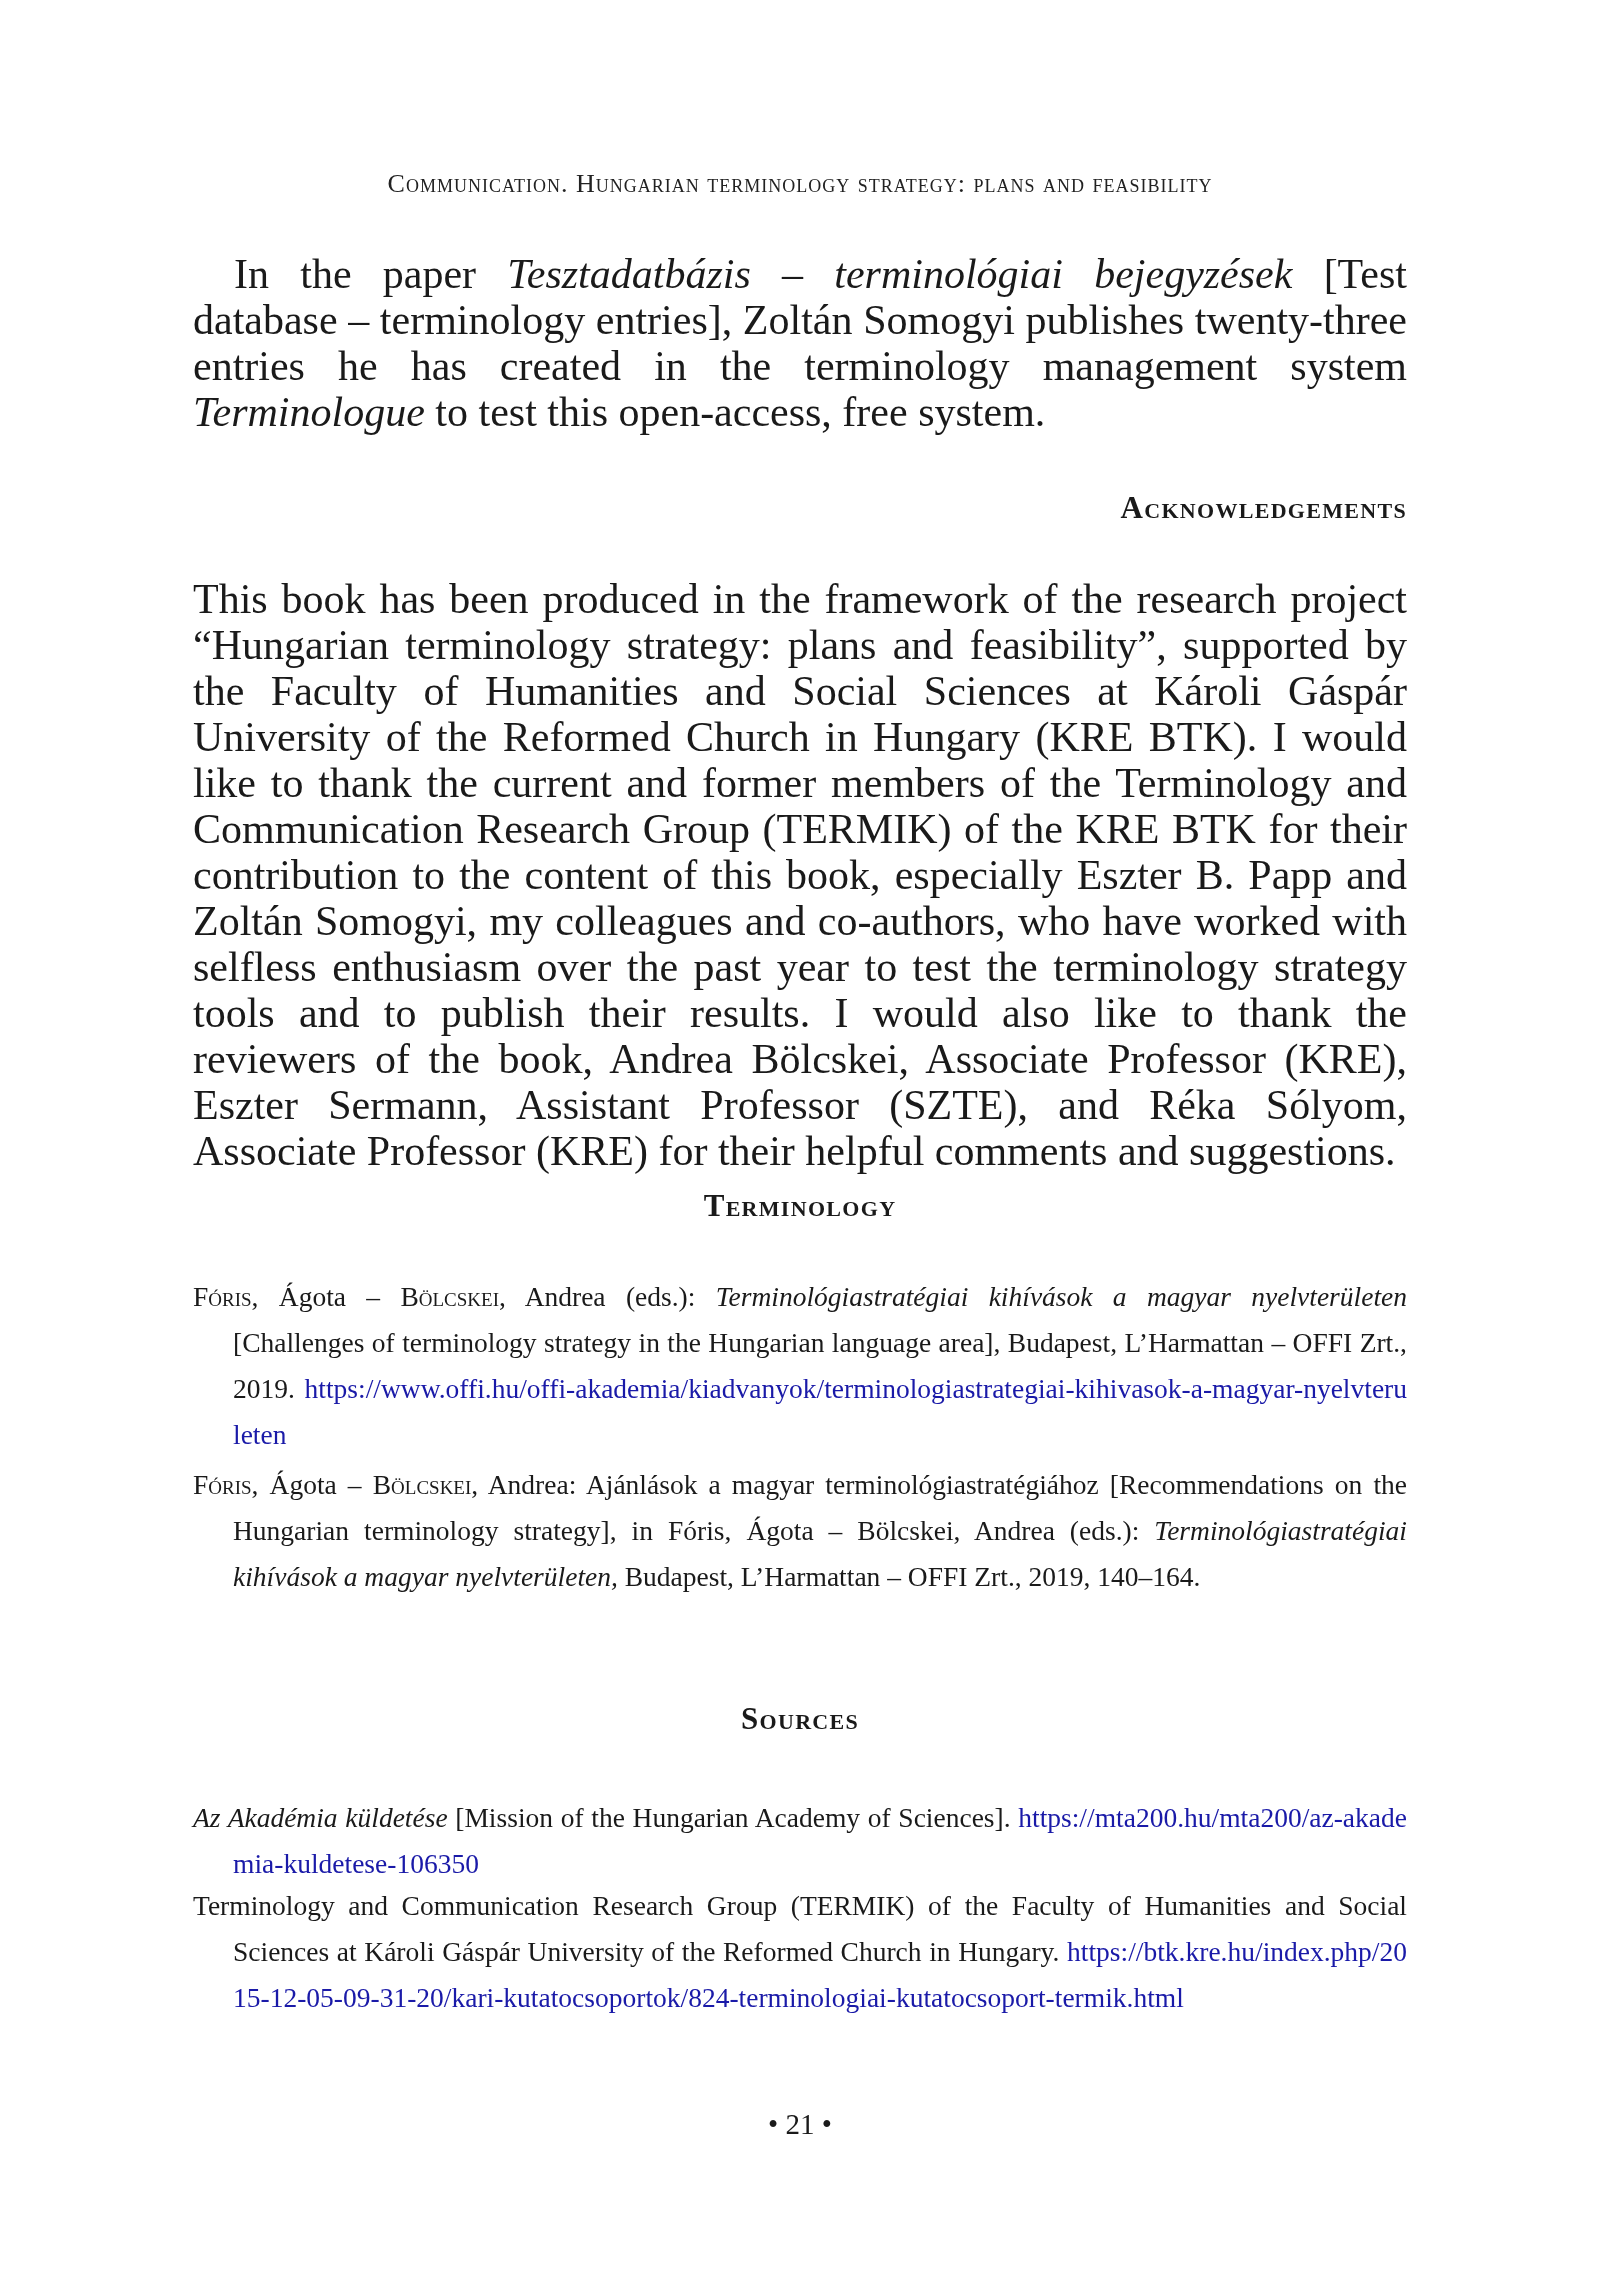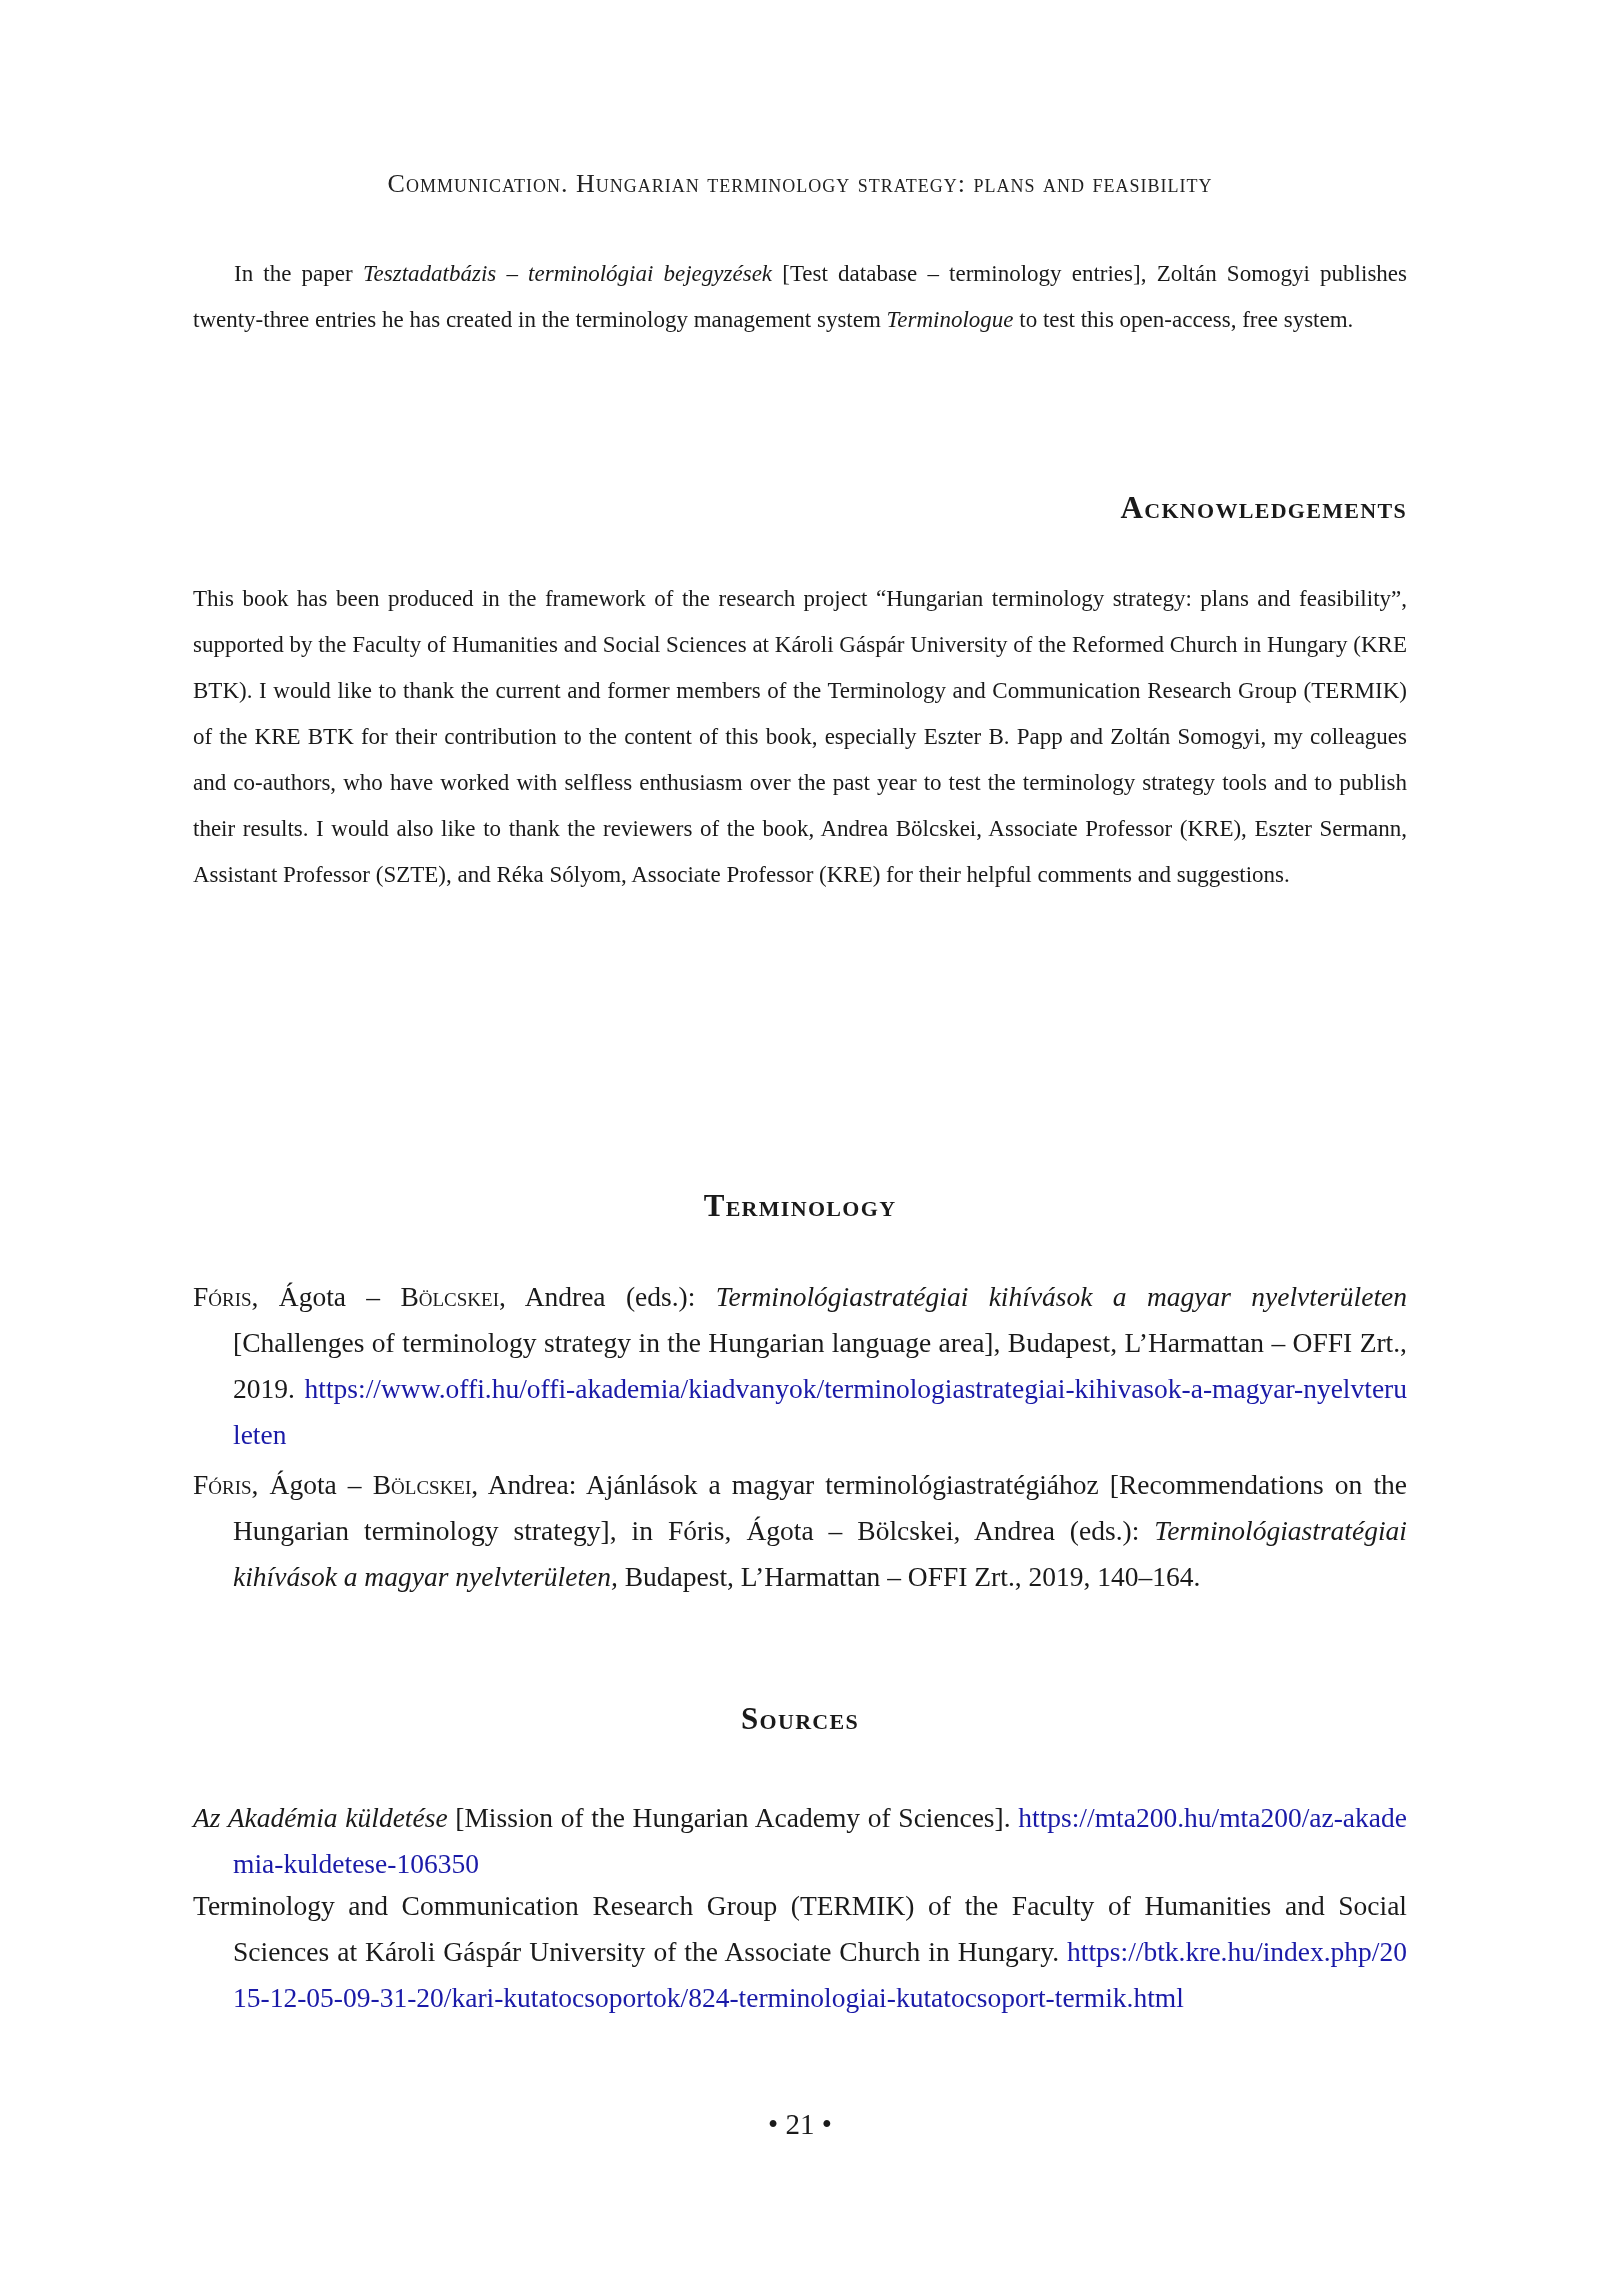--- a/index.html
+++ b/index.html
@@ -1,21 +1,21 @@
 <!DOCTYPE html>
 <html style="font-size:13.8px"><head>
   <meta charset="utf-8">
   <style>
     html, body { margin: 0; padding: 0; background: #ffffff; }
     body { width: 1605px; height: 2295px; position: relative; overflow: hidden;
       font-family: "Liberation Serif", "DejaVu Serif", serif; color: #1a1a1a; }
     .page { position: absolute; left: 193px; top: 0; width: 1214px; }
     .running-head { position: absolute; left: 0; width: 1214px; top: 169px; text-align: center;
       font-variant: small-caps; font-size: 26px; letter-spacing: 1px; color: #222; }
-    .para { position: absolute; left: 0; width: 1214px; font-size: 23px; line-height: 46px;
+    .para { position: absolute; left: 0; width: 1214px; font-size: 42px; line-height: 46px;
       text-align: justify; margin: 0; }
     .indent { text-indent: 41px; }
     .heading { position: absolute; left: 0; width: 1214px; text-align: center;
       font-variant: small-caps; font-size: 31px; letter-spacing: 1.3px; margin: 0; }
     .ref { position: absolute; left: 0; width: 1214px; font-size: 27.5px; line-height: 46px;
       text-align: justify; padding-left: 40px; text-indent: -40px; box-sizing: border-box; margin: 0; }
     .sc { font-variant: small-caps; }
     a, .link { color: #1a1aa8; text-decoration: none; }
     .folio { position: absolute; left: 0; width: 1214px; top: 2108px; text-align: center; font-size: 29px; }
   </style>
@@ -35,17 +35,17 @@
   <h2 class="heading" style="top:1188px;">Terminology</h2>
 
   <p class="ref" style="top:1274px;"><span class="sc">Fóris</span><span>, Ágota – </span><span class="sc">Bölcskei</span><span>, Andrea (eds.): </span><i>Terminológiastratégiai kihívások a magyar nyelvterületen</i><span> [Challenges of terminology strategy in the Hungarian language area], Budapest, L’Harmattan – OFFI Zrt., 2019. </span><a class="link" style="word-break:break-all;">https://www.offi.hu/offi-akademia/kiadvanyok/terminologiastrategiai-kihivasok-a-magyar-nyelvteruleten</a></p>
 
   <p class="ref" style="top:1462px;"><span class="sc">Fóris</span><span>, Ágota – </span><span class="sc">Bölcskei</span><span>, Andrea: </span><span>Ajánlások a magyar terminológiastratégiához [Recommendations on the Hungarian terminology strategy], in Fóris, Ágota – Bölcskei, Andrea (eds.): </span><i>Terminológiastratégiai kihívások a magyar nyelvterületen,</i><span> Budapest, L’Harmattan – OFFI Zrt., 2019, 140–164.</span></p>
 
   <h2 class="heading" style="top:1701px;">Sources</h2>
 
   <p class="ref" style="top:1788px;margin-top:7px;"><i>Az Akadémia küldetése</i><span> [Mission of the Hungarian Academy of Sciences]. </span><a class="link" style="word-break:break-all;">https://mta200.hu/mta200/az-akademia-kuldetese-106350</a></p>
 
-  <p class="ref" style="top:1883px;"><span>Terminology and Communication Research Group (TERMIK) of the Faculty of Humanities and Social Sciences at Károli Gáspár University of the Associate Church in Hungary. </span><a class="link" style="word-break:break-all;">https://btk.kre.hu/index.php/2015-12-05-09-31-20/kari-kutatocsoportok/824-terminologiai-kutatocsoport-termik.html</a></p>
+  <p class="ref" style="top:1883px;"><span>Terminology and Communication Research Group (TERMIK) of the Faculty of Humanities and Social Sciences at Károli Gáspár University of the Reformed Church in Hungary. </span><a class="link" style="word-break:break-all;">https://btk.kre.hu/index.php/2015-12-05-09-31-20/kari-kutatocsoportok/824-terminologiai-kutatocsoport-termik.html</a></p>
 
   <div class="folio">• 21 •</div>
 </div>
 
 
 </body></html>

